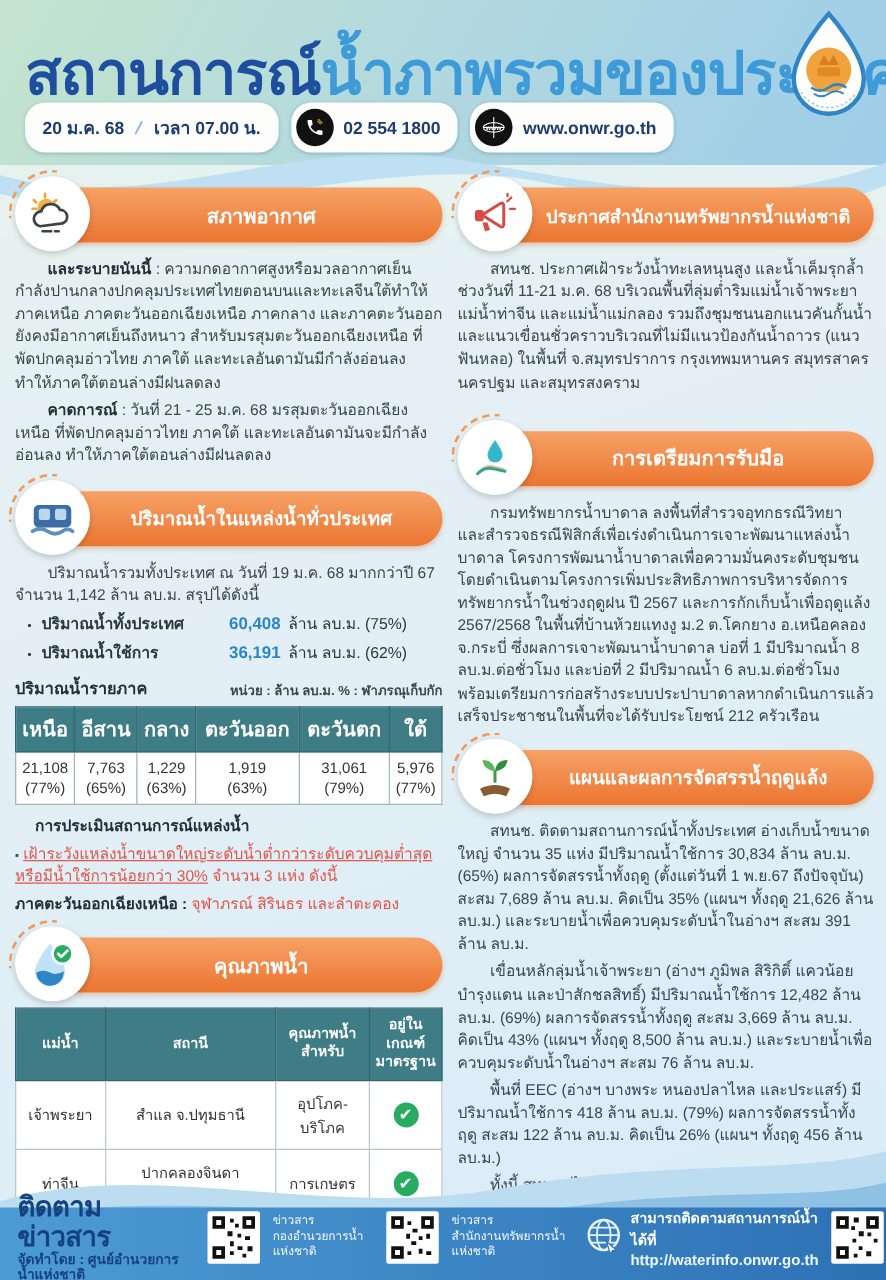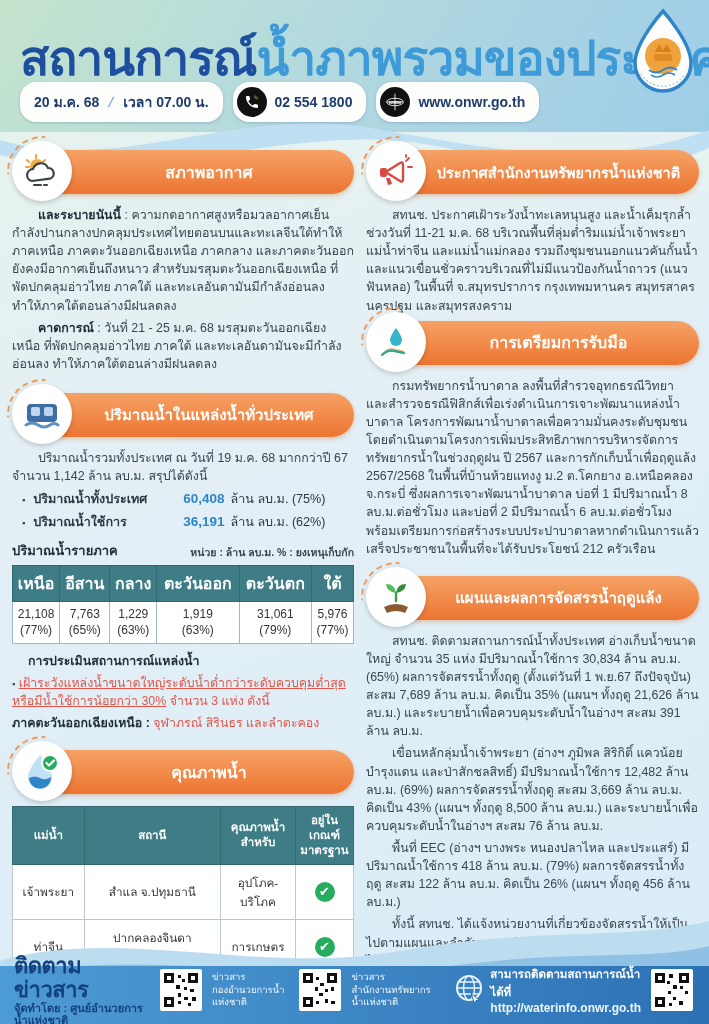--- a/index.html
+++ b/index.html
@@ -71,21 +71,21 @@
   .quality-table td { background:#fff; color:#333; font-size:11.8px; text-align:center; padding:8px 3px;
                       border:1px solid #b9c9cc; }
   .check { display:inline-block; width:20px; height:20px; border-radius:50%; background:#27ab5f;
            color:#fff; font-size:13px; line-height:20px; font-weight:bold; }
 
   
   .wave-bottom { position:absolute; left:0; bottom:28px; width:709px; height:80px; pointer-events:none; }
   .footer-bar { position:absolute; left:0; bottom:0; width:709px; height:58px;
                 background:linear-gradient(90deg,#4d9bd4 0%,#2d71b5 100%); }
   .footer-row { position:absolute; left:0; bottom:0; width:709px; height:66px; display:flex;
-                align-items:center; padding:6px 16px 8px 14px; gap:10px; z-index:5; }
+                align-items:center; padding:6px 2px 8px 14px; gap:10px; z-index:5; }
   .follow { line-height:1.1; margin-right:4px; }
   .follow .t1 { font-size:22px; font-weight:bold; color:#14427e; letter-spacing:-.5px; }
   .follow .t2 { font-size:11px; font-weight:bold; color:#14427e; }
   .qr { width:42px; height:42px; background:#fff; padding:2px; border-radius:2px; flex:0 0 auto; }
   .qr svg { display:block; width:38px; height:38px; }
   .qr-cap { font-size:9.5px; color:#f2f8fd; line-height:1.35; }
   .track { display:flex; align-items:center; gap:6px; margin-left:2px; }
   .track-text .l1 { font-size:11.5px; font-weight:bold; color:#ffffff; }
   .track-text .l2 { font-size:12px; font-weight:bold; color:#eaf6ff; }
 
@@ -187,21 +187,21 @@
       </div>
       <div class="bullet-row">
         <span class="sq">▪</span>
         <span class="bl">ปริมาณน้ำใช้การ</span>
         <span class="num-blue">36,191</span>
         <span class="un">ล้าน ลบ.ม. (62%)</span>
       </div>
 
       <div class="tbl-cap-row">
         <span class="tbl-cap">ปริมาณน้ำรายภาค</span>
-        <span class="tbl-unit">หน่วย : ล้าน ลบ.ม.  % : ยงเหนุเก็บกัก</span>
+        <span class="tbl-unit">หน่วย : ล้าน ลบ.ม.  % : ฬาภรณุเก็บกัก</span>
       </div>
       <table class="regional-table">
         <thead>
           <tr>
             <th>เหนือ</th>
             <th>อีสาน</th>
             <th>กลาง</th>
             <th>ตะวันออก</th>
             <th>ตะวันตก</th>
             <th>ใต้</th>
@@ -297,21 +297,21 @@
             <path d="M10 27 l2 7 4-1-2-6z" fill="#d84a42"></path>
             <g stroke="#d84a42" stroke-width="1.8" stroke-linecap="round">
                 <path d="M30 10l3-3M32 16h4M30 6v-2"></path>
               </g>
           </svg>
         </div>
         <div class="pill" style="font-size:14.5px;">ประกาศสำนักงานทรัพยากรน้ำแห่งชาติ</div>
       </div>
       <p class="para indent">สทนช. ประกาศเฝ้าระวังน้ำทะเลหนุนสูง และน้ำเค็มรุกล้ำ ช่วงวันที่ 11-21 ม.ค. 68 บริเวณพื้นที่ลุ่มต่ำริมแม่น้ำเจ้าพระยา แม่น้ำท่าจีน และแม่น้ำแม่กลอง รวมถึงชุมชนนอกแนวคันกั้นน้ำ และแนวเขื่อนชั่วคราวบริเวณที่ไม่มีแนวป้องกันน้ำถาวร (แนวฟันหลอ) ในพื้นที่ จ.สมุทรปราการ กรุงเทพมหานคร สมุทรสาคร นครปฐม และสมุทรสงคราม</p>
 
-      <div class="sec" style="margin-top:6px;">
+      <div class="sec" style="margin-top:30px;">
         <div class="badge">
           <svg width="40" height="40" viewBox="0 0 40 40" class="icon-svg">
             <path d="M20 6 C20 6 14 14 14 18 a6 6 0 0 0 12 0 C26 14 20 6 20 6 Z" fill="#35b6c9"></path>
             <path d="M8 30 q4-5 10-4 l8 2 q3 1 2 3 l-10-1" fill="#f5c9a0"></path>
             <path d="M6 33 q6-6 13-4 l9 2" fill="none" stroke="#3aa38f" stroke-width="2.4" stroke-linecap="round"></path>
           </svg>
         </div>
         <div class="pill">การเตรียมการรับมือ</div>
       </div>
       <p class="para indent">กรมทรัพยากรน้ำบาดาล ลงพื้นที่สำรวจอุทกธรณีวิทยา และสำรวจธรณีฟิสิกส์เพื่อเร่งดำเนินการเจาะพัฒนาแหล่งน้ำบาดาล โครงการพัฒนาน้ำบาดาลเพื่อความมั่นคงระดับชุมชน โดยดำเนินตามโครงการเพิ่มประสิทธิภาพการบริหารจัดการทรัพยากรน้ำในช่วงฤดูฝน ปี 2567 และการกักเก็บน้ำเพื่อฤดูแล้ง 2567/2568 ในพื้นที่บ้านห้วยแทงงู ม.2 ต.โคกยาง อ.เหนือคลอง จ.กระบี่ ซึ่งผลการเจาะพัฒนาน้ำบาดาล บ่อที่ 1 มีปริมาณน้ำ 8 ลบ.ม.ต่อชั่วโมง และบ่อที่ 2 มีปริมาณน้ำ 6 ลบ.ม.ต่อชั่วโมง พร้อมเตรียมการก่อสร้างระบบประปาบาดาลหากดำเนินการแล้วเสร็จประชาชนในพื้นที่จะได้รับประโยชน์ 212 ครัวเรือน</p>

